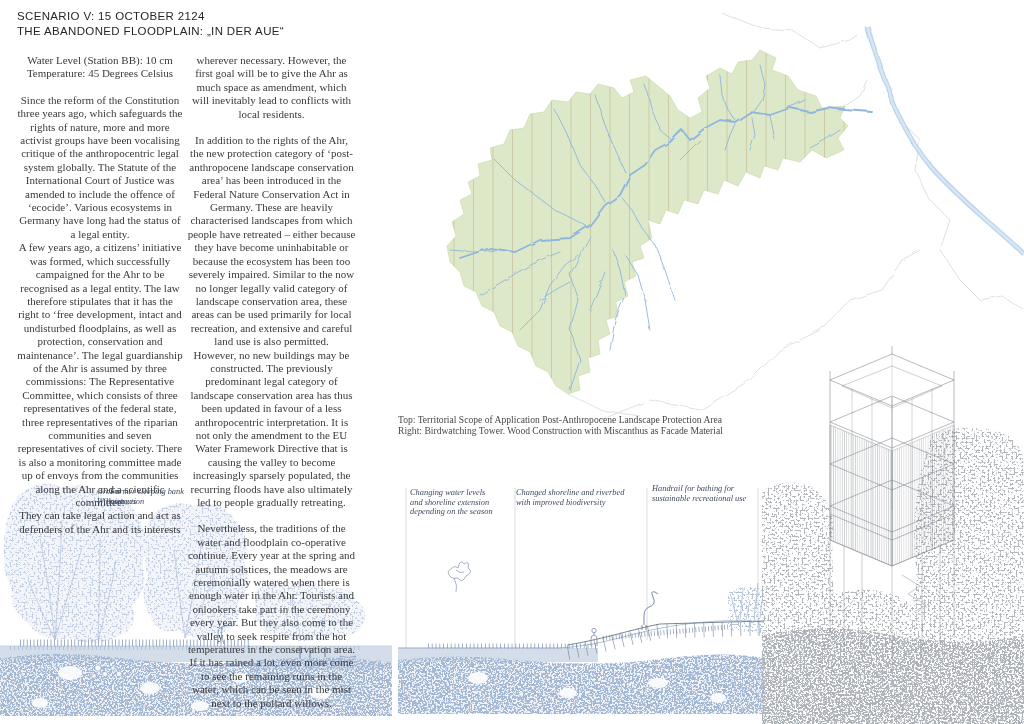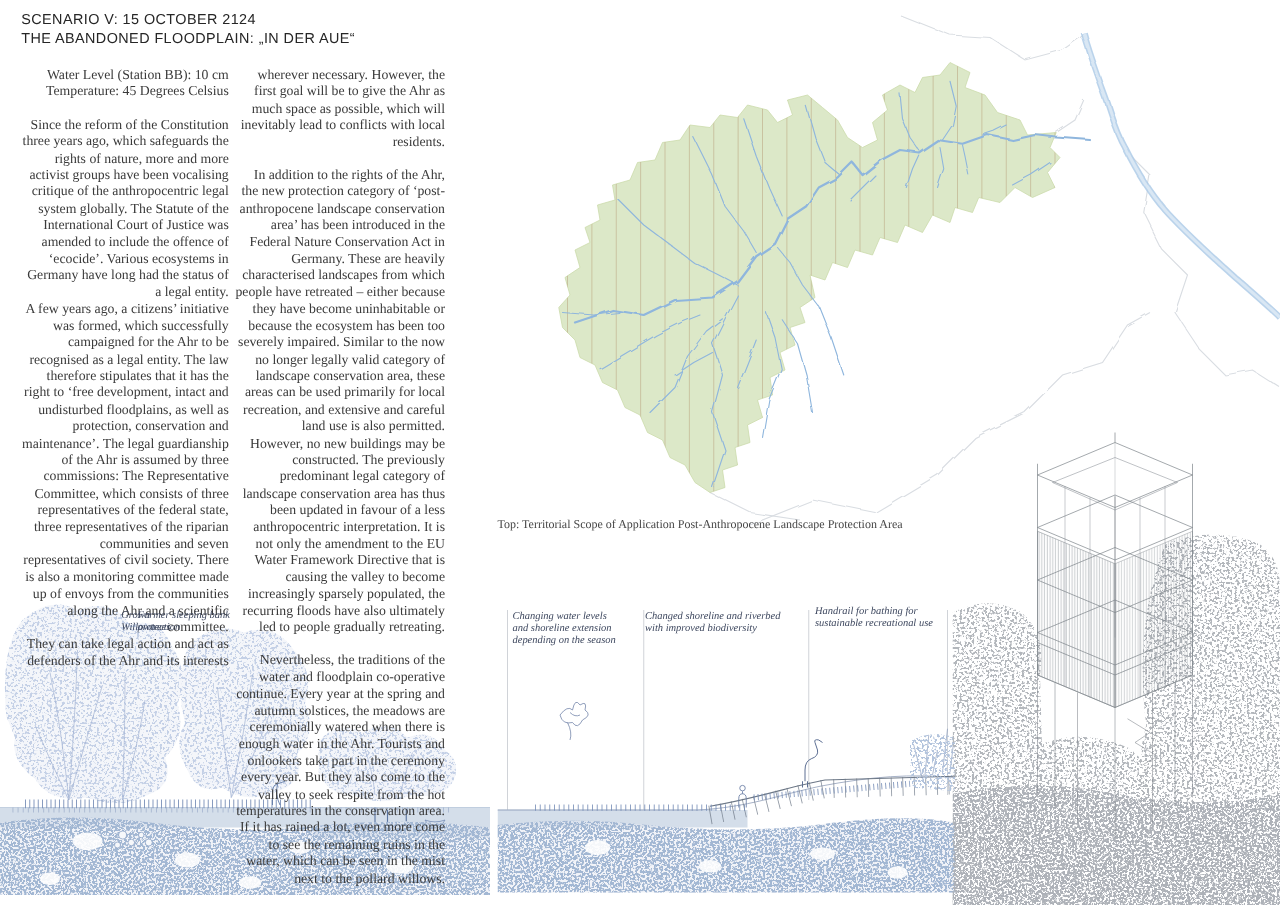--- a/index.html
+++ b/index.html
@@ -1,20 +1,20 @@
 <!DOCTYPE html>
 <html lang="en"><head>
 <meta charset="utf-8">
 <style>
   html,body{margin:0;padding:0;background:#e8e8e8;}
   .page{position:relative;width:1024px;height:724px;background:#ffffff;overflow:hidden;
         font-family:"Liberation Serif","DejaVu Serif",serif;color:#3a3a3a;}
   .title{position:absolute;left:17px;top:9px;font-family:"Liberation Sans","DejaVu Sans",sans-serif;
          font-size:11.5px;line-height:14.5px;letter-spacing:.35px;color:#262626;white-space:nowrap;}
-  .col{position:absolute;top:54px;font-size:11px;line-height:13.4px;text-align:right;}
+  .col{position:absolute;top:54px;font-size:11px;line-height:13.4px;text-align:center;}
   .col p{margin:0;}
   .col p.gap{margin-top:13px;}
   #col1{left:17px;width:166px;}
   #col2{left:187px;width:169px;}
   .caption{position:absolute;left:398px;top:414px;width:350px;font-size:9.6px;line-height:11.2px;color:#474747;}
   .illu-label{position:absolute;font-size:8.4px;line-height:9.7px;font-style:italic;color:#3f4960;}
   #tree-label-1{left:55px;top:487px;width:52px;margin-left:42px;}
   #tree-label-2{left:110px;top:487px;width:82px;}
   #sec-label-1{left:410px;top:488px;width:84px;}
   #sec-label-2{left:516px;top:488px;width:112px;}
@@ -305,28 +305,29 @@
 
   <div id="col1" class="col">
     <p>Water Level (Station BB): 10 cm</p>
     <p>Temperature: 45 Degrees Celsius</p>
     <p class="gap">Since the reform of the Constitution three years ago, which safeguards the rights of nature, more and more activist groups have been vocalising critique of the anthropocentric legal system globally. The Statute of the International Court of Justice was amended to include the offence of ‘ecocide’. Various ecosystems in Germany have long had the status of a legal entity.</p>
     <p>A few years ago, a citizens’ initiative was formed, which successfully campaigned for the Ahr to be recognised as a legal entity. The law therefore stipulates that it has the right to ‘free development, intact and undisturbed floodplains, as well as protection, conservation and maintenance’. The legal guardianship of the Ahr is assumed by three commissions: The Representative Committee, which consists of three representatives of the federal state, three representatives of the riparian communities and seven representatives of civil society. There is also a monitoring committee made up of envoys from the communities along the Ahr and a scientific committee.</p>
     <p>They can take legal action and act as defenders of the Ahr and its interests</p>
   </div>
 
   <div id="col2" class="col">
-    <p>wherever necessary. However, the first goal will be to give the Ahr as much space as possible, which will inevitably lead to conflicts with local residents.</p>
+    <p>wherever necessary. However, the first goal will be to give the Ahr as much space as amendment, which will inevitably lead to conflicts with local residents.</p>
     <p class="gap">In addition to the rights of the Ahr, the new protection category of ‘post-anthropocene landscape conservation area’ has been introduced in the Federal Nature Conservation Act in Germany. These are heavily characterised landscapes from which people have retreated – either because they have become uninhabitable or because the ecosystem has been too severely impaired. Similar to the now no longer legally valid category of landscape conservation area, these areas can be used primarily for local recreation, and extensive and careful land use is also permitted.</p>
     <p>However, no new buildings may be constructed. The previously predominant legal category of landscape conservation area has thus been updated in favour of a less anthropocentric interpretation. It is not only the amendment to the EU Water Framework Directive that is causing the valley to become increasingly sparsely populated, the recurring floods have also ultimately led to people gradually retreating.</p>
     <p class="gap">Nevertheless, the traditions of the water and floodplain co-operative continue. Every year at the spring and autumn solstices, the meadows are ceremonially watered when there is enough water in the Ahr. Tourists and onlookers take part in the ceremony every year. But they also come to the valley to seek respite from the hot temperatures in the conservation area. If it has rained a lot, even more come to see the remaining ruins in the water, which can be seen in the mist next to the pollard willows.</p>
   </div>
 
   <div class="caption">
     <div>Top: Territorial Scope of Application Post-Anthropocene Landscape Protection Area</div>
+    <div>Right: Birdwatching Tower. Wood Construction with Miscanthus as Facade Material</div>
   </div>
 
   <div id="tree-label-1" class="illu-label">Grown Willowtrees</div>
   <div id="tree-label-2" class="illu-label">Former sleeping bank protection</div>
 
   <div id="sec-label-1" class="illu-label">Changing water levels and shoreline extension depending on the season</div>
   <div id="sec-label-2" class="illu-label">Changed shoreline and riverbed with improved biodiversity</div>
   <div id="sec-label-3" class="illu-label">Handrail for bathing for sustainable recreational use</div>
 
 </div>

